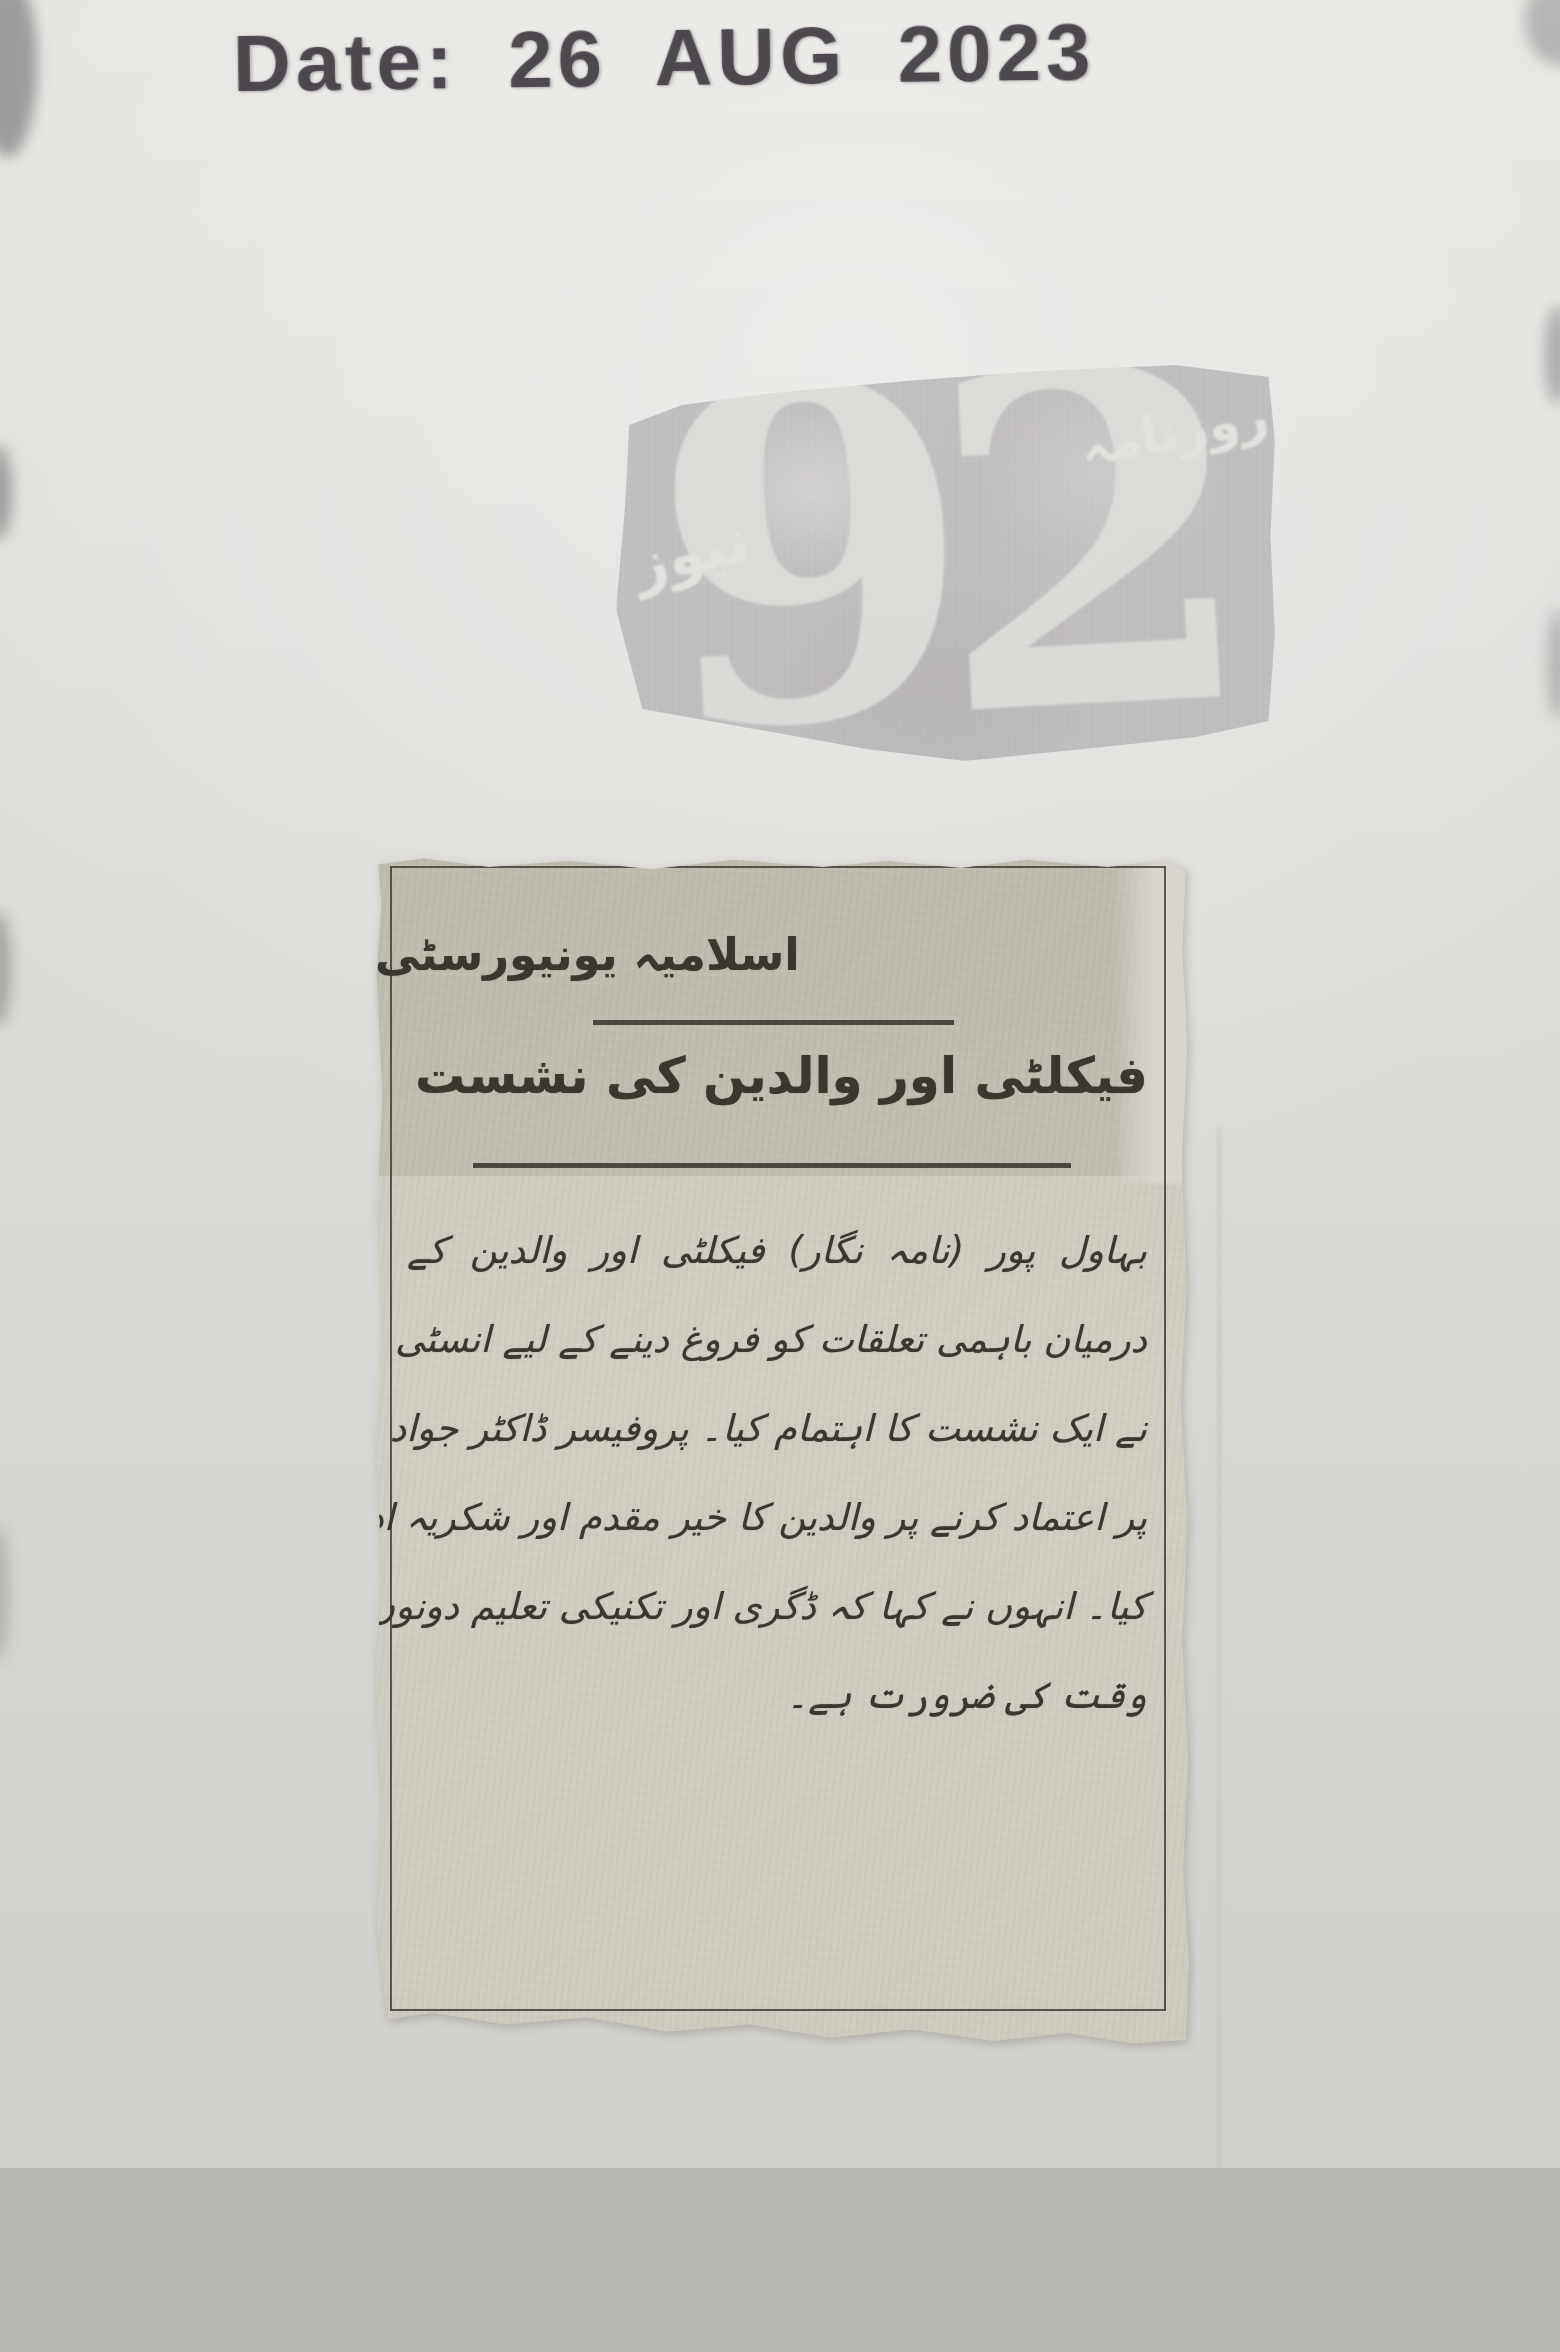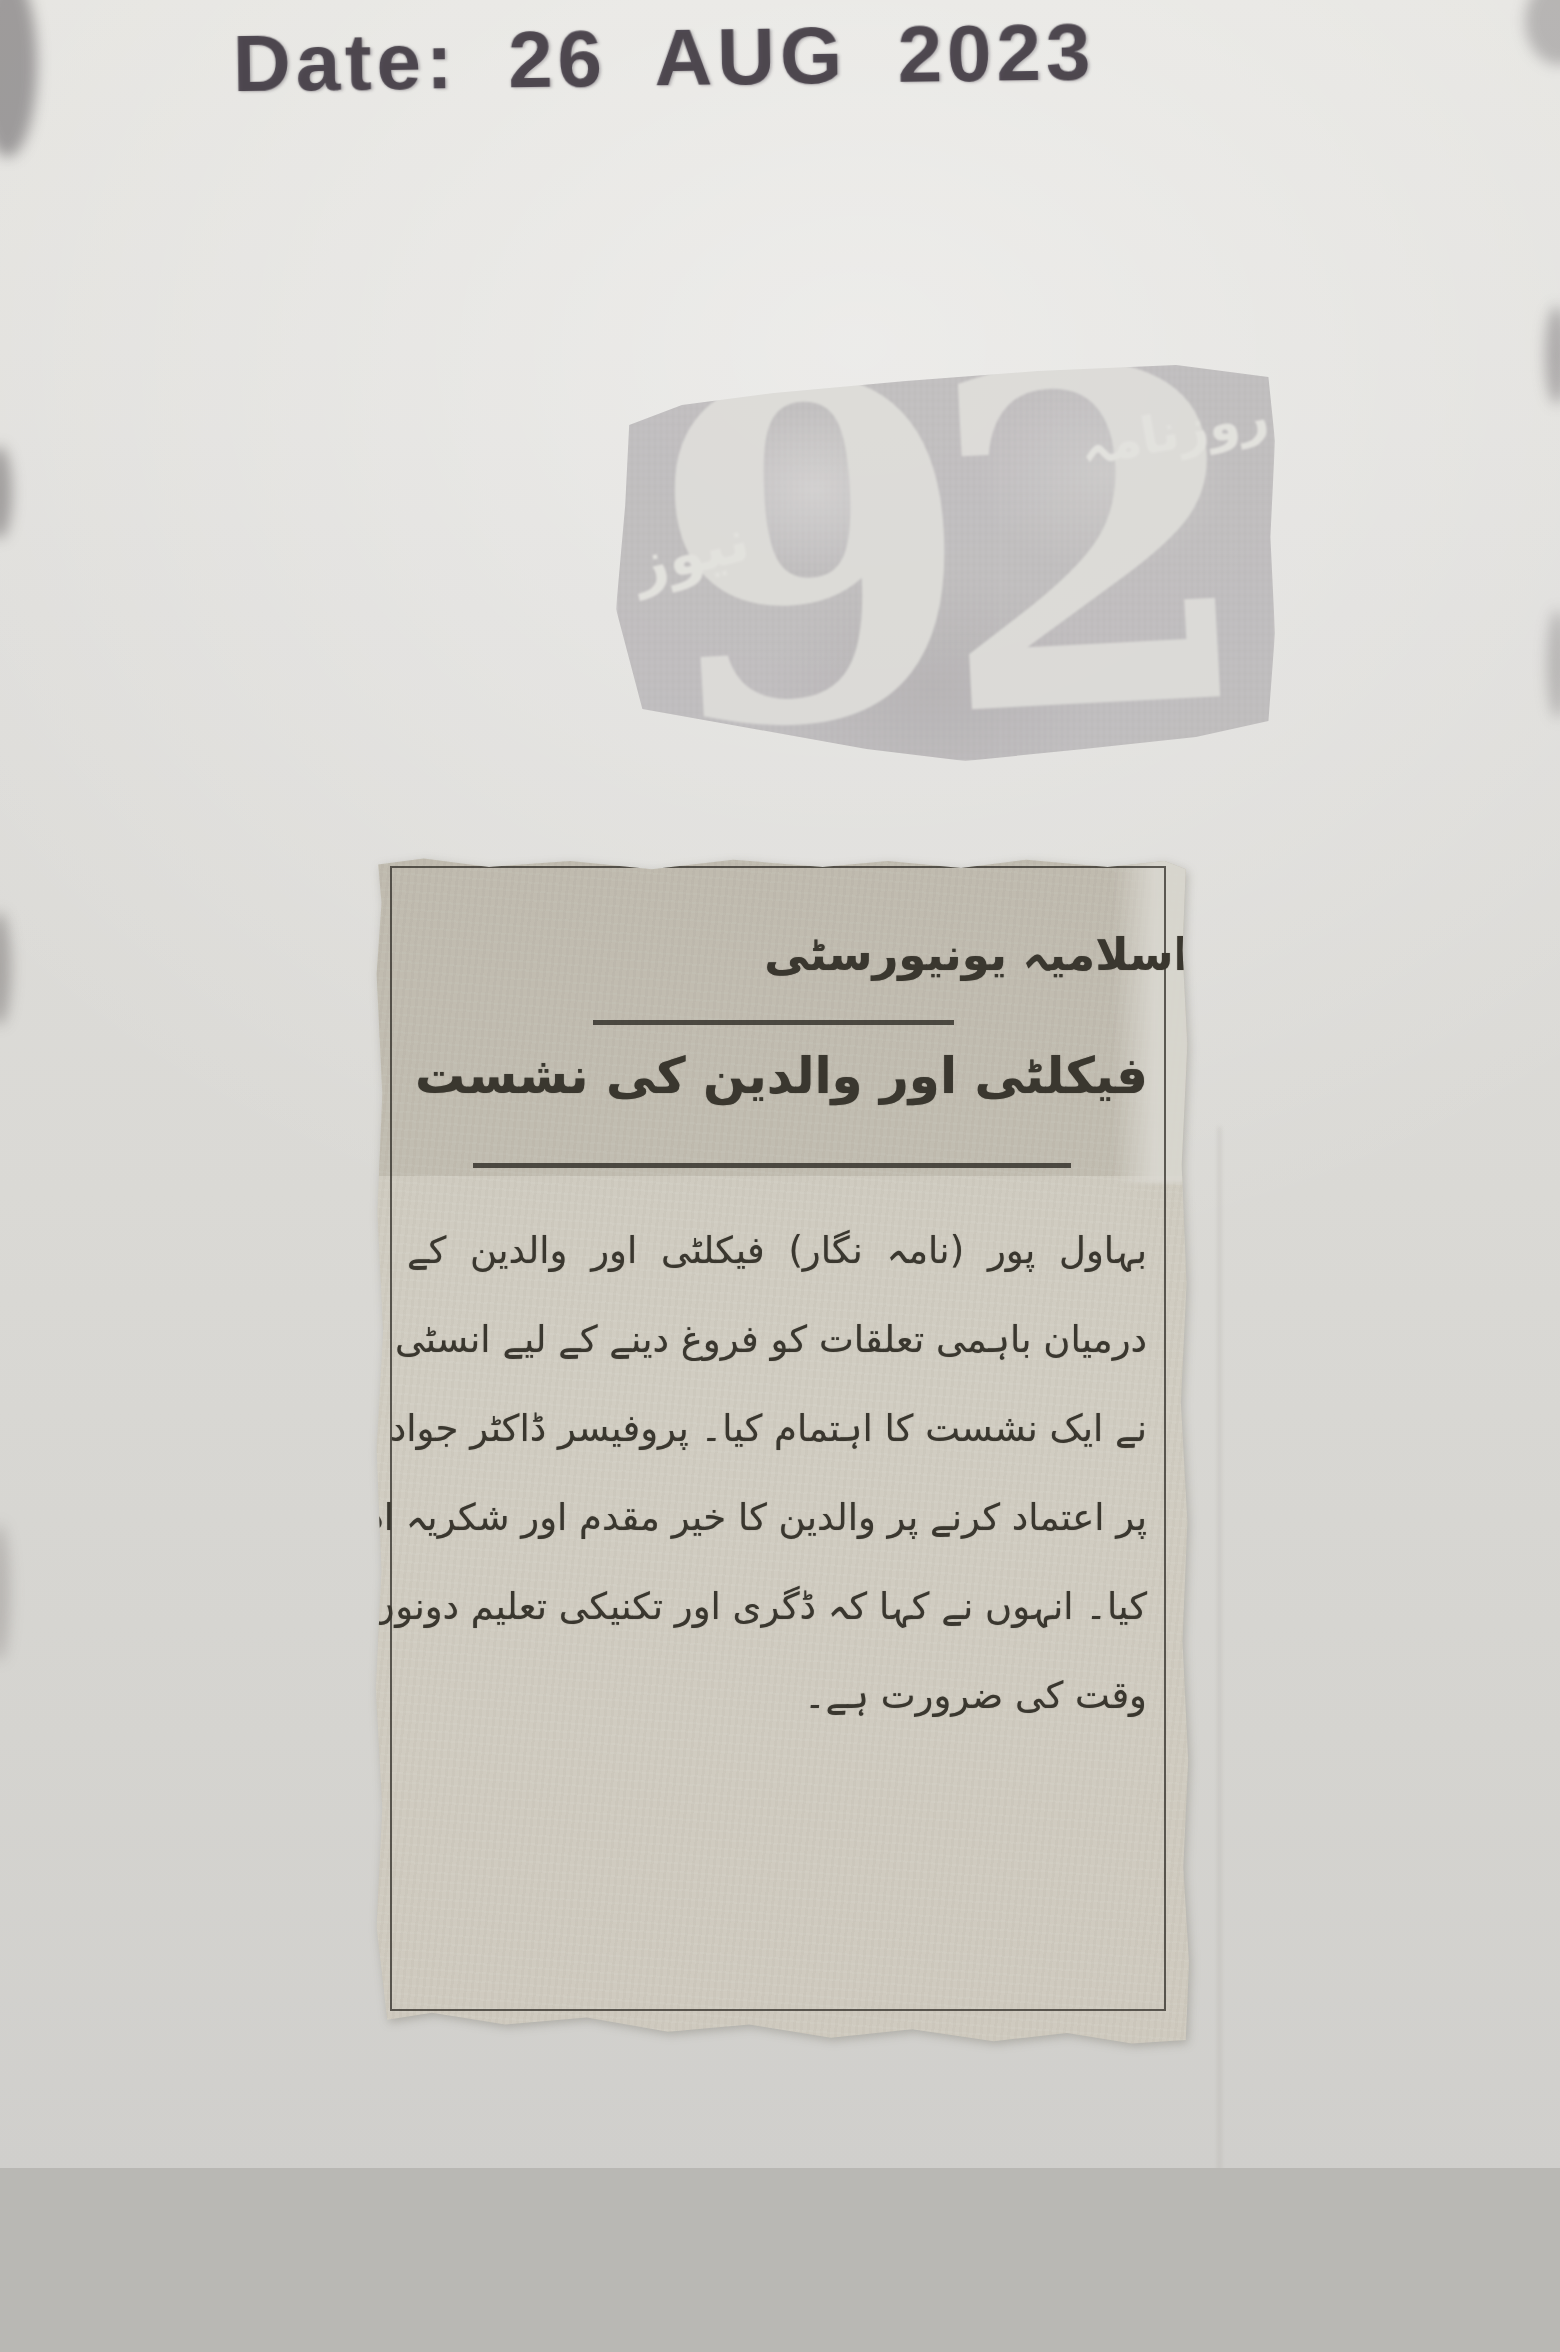--- a/index.html
+++ b/index.html
@@ -59,34 +59,35 @@
       repeating-linear-gradient(4deg, rgba(255,255,255,.05) 0 2px, rgba(0,0,0,0) 2px 8.8px),
       linear-gradient(180deg,#cdc9be 0%,#d1cdc2 45%,#cfcabf 100%);
     color:#3a372f;
   }
   .headline-band{position:absolute;left:0;top:0;width:100%;height:321px;background:rgba(80,72,52,.10);}
   .torn-patch{position:absolute;right:0;top:0;width:76px;height:328px;
     background:linear-gradient(90deg, rgba(216,214,207,0), rgba(218,216,209,.9) 55%);
     filter:blur(2px);}
   .border-box{position:absolute;left:14.7px;top:10.8px;width:772px;height:1141px;
     border:2.9px solid rgba(42,39,33,.72);}
-  .hl-top{position:absolute;left:0;top:73px;width:100%;text-align:right;
+  .hl-top{position:absolute;left:0;top:73px;width:100%;text-align:left;
     font-size:45px;font-weight:bold;letter-spacing:1px;
     text-shadow:0 0 1px rgba(58,55,47,.55);}
   .hl-top-rule{position:absolute;left:218px;top:165px;width:361px;height:4.9px;background:rgba(45,42,36,.8);}
   .hl-main{position:absolute;left:19.6px;top:192px;width:774px;text-align:center;
     font-size:50px;font-weight:bold;
     text-shadow:0 0 1px rgba(58,55,47,.6);}
   .hl-main-rule{position:absolute;left:98px;top:308px;width:598px;height:4.9px;background:rgba(45,42,36,.8);}
   .body-text{position:absolute;left:32px;top:351px;width:740px;direction:rtl;}
   .body-line{
     height:89px;line-height:89px;font-size:37px;white-space:nowrap;
     text-align:justify;text-align-last:justify;
     text-shadow:0 0 1px rgba(58,55,47,.5);
     overflow:visible;
+    font-style:italic;
   }
   .body-line.last{text-align-last:right;}
 
   .crease{position:absolute;left:1218px;top:1127px;width:2.9px;height:1127px;
     background:rgba(110,105,98,.14);filter:blur(2px);}
 </style>
 </head>
 <body>
 
 <div id="canvas">

